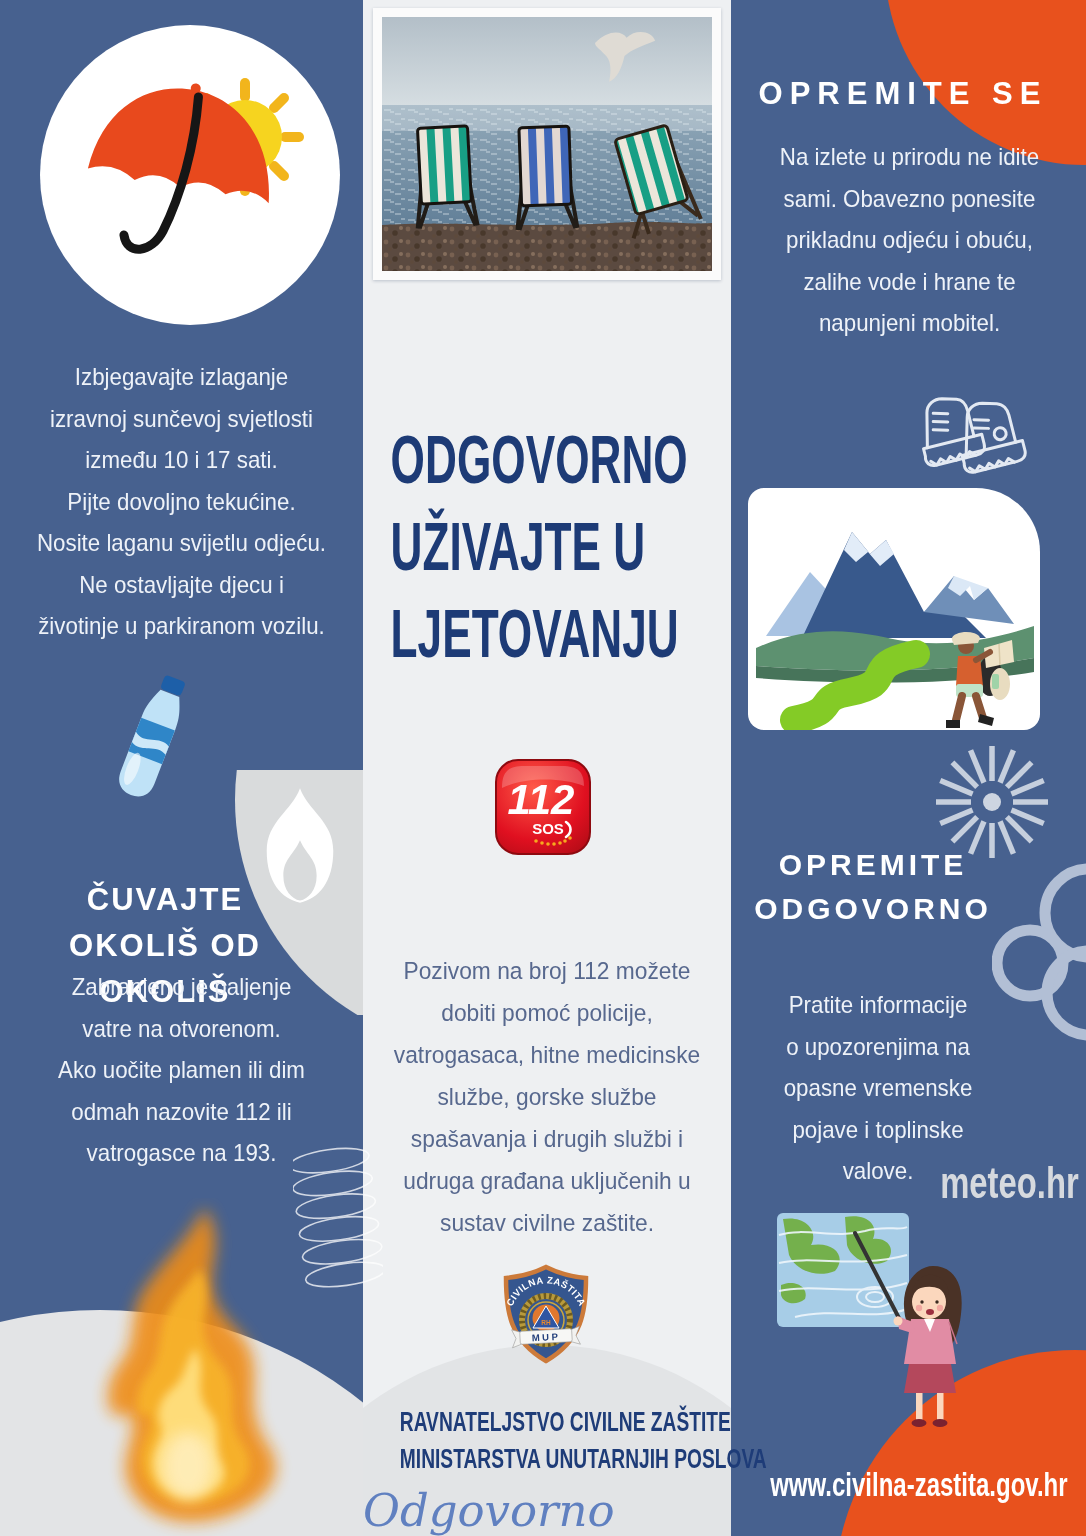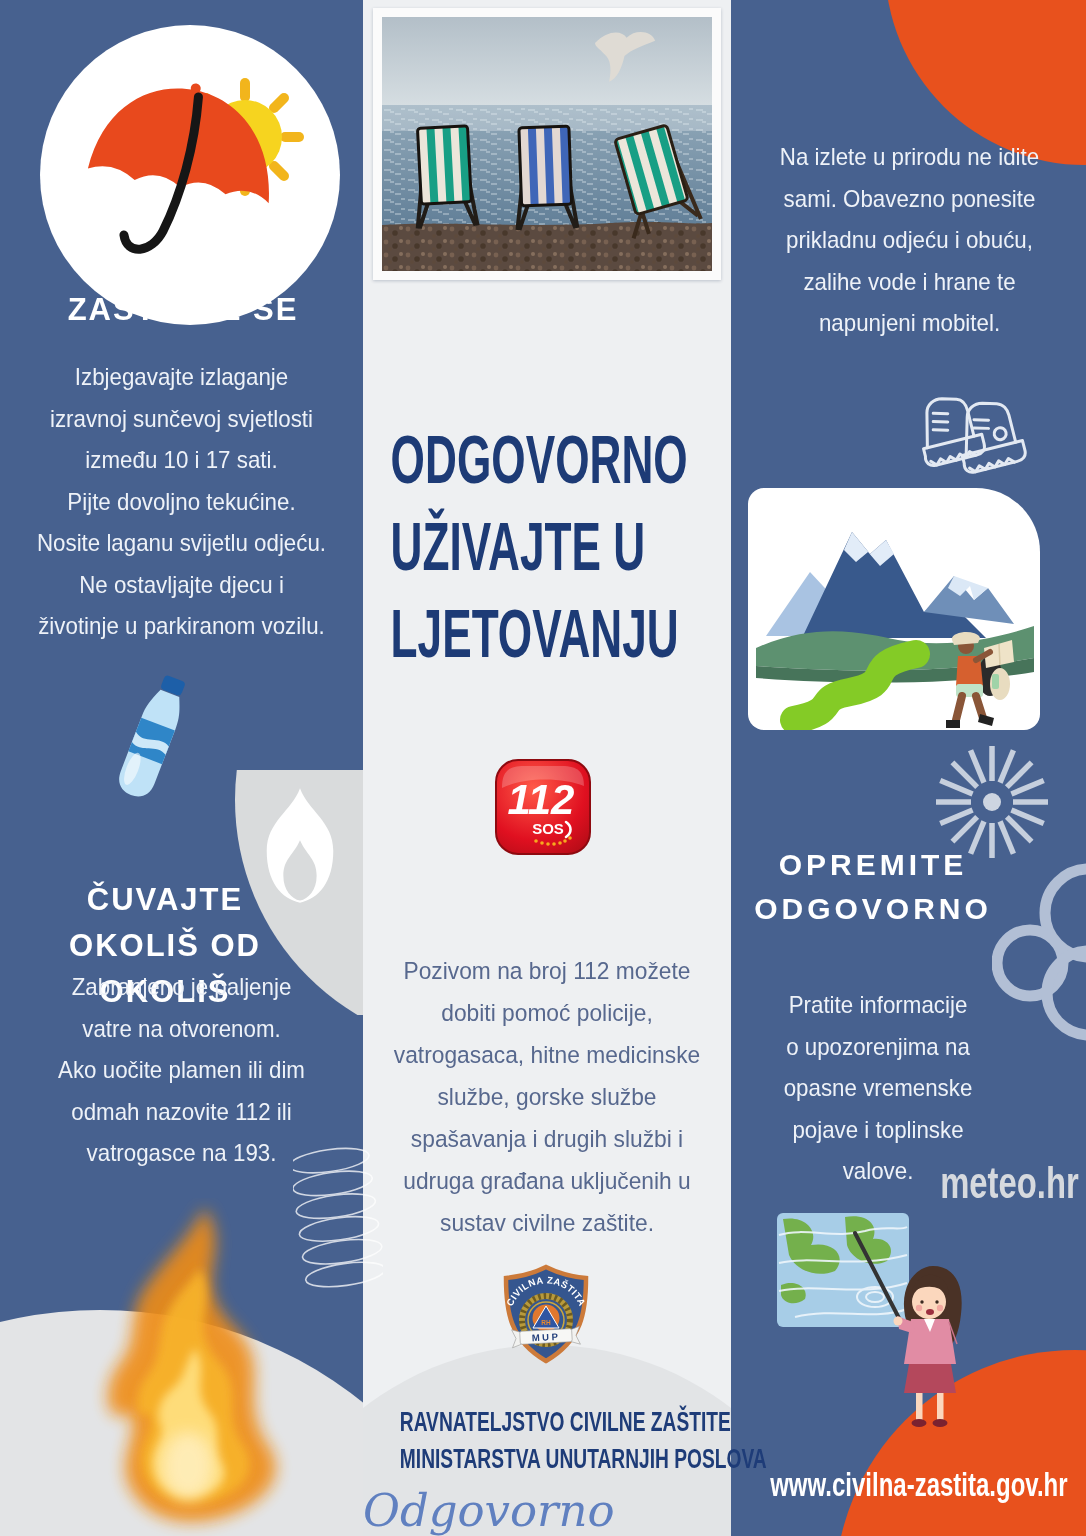--- a/index.html
+++ b/index.html
@@ -57,21 +57,20 @@
       </g>
       <g transform="translate(140,150) rotate(9)">
         <path d="M-92,8 C-86,-60 -40,-88 2,-86 C48,-84 86,-48 92,14
                  Q70,-2 48,12 Q24,-4 2,12 Q-22,-4 -44,12 Q-68,-4 -92,8 Z" fill="#e8491d"></path>
         <circle cx="2" cy="-88" r="5" fill="#e8491d"></circle>
         <path d="M6,-80 C10,-30 4,20 -8,58 C-16,82 -40,88 -46,68" stroke="#161616" stroke-width="9" fill="none" stroke-linecap="round"></path>
       </g>
     </svg>
   </div>
 
-  <div class="abs h-side" style="left:8px;top:292px;width:350px;font-size:31px;letter-spacing:2px;">ZAŠTITITE SE</div>
 
   <div class="abs body-w" style="left:0px;top:356px;width:363px;">Izbjegavajte izlaganje
 izravnoj sunčevoj svjetlosti
 između 10 i 17 sati.
 Pijte dovoljno tekućine.
 Nosite laganu svijetlu odjeću.
 Ne ostavljajte djecu i
 životinje u parkiranom vozilu.</div>
 
   <svg class="abs" style="left:80px;top:662px;" width="150" height="160" viewBox="0 0 150 160">
@@ -248,20 +247,21 @@
     </g>
   </svg>
 
   <div class="abs center-text" style="left:363px;top:1382px;width:368px;">
     <span class="footer-line">RAVNATELJSTVO CIVILNE ZAŠTITE</span>
     <span class="footer-line">MINISTARSTVA UNUTARNJIH POSLOVA</span>
   </div>
 
   <div class="abs center-text script" style="left:363px;top:1464px;width:368px;">Odgovorno ljetovanje</div>
 
+  <div class="abs h-side" style="left:733px;top:76px;width:340px;font-size:31px;letter-spacing:7px;">OPREMITE SE</div>
 
   <div class="abs body-w" style="left:733px;top:136px;width:353px;">Na izlete u prirodu ne idite
 sami. Obavezno ponesite
 prikladnu odjeću i obuću,
 zalihe vode i hrane te
 napunjeni mobitel.</div>
 
   <svg class="abs" style="left:893px;top:360px;" width="160" height="128" viewBox="0 0 160 128">
     <g fill="none" stroke="#e3e9f2" stroke-width="3" stroke-linejoin="round" stroke-linecap="round" transform="rotate(-14 80 64)">
       <path d="M30,76 L38,42 C40,34 48,30 56,32 L70,36 C76,38 78,44 78,50 L78,76"></path>

